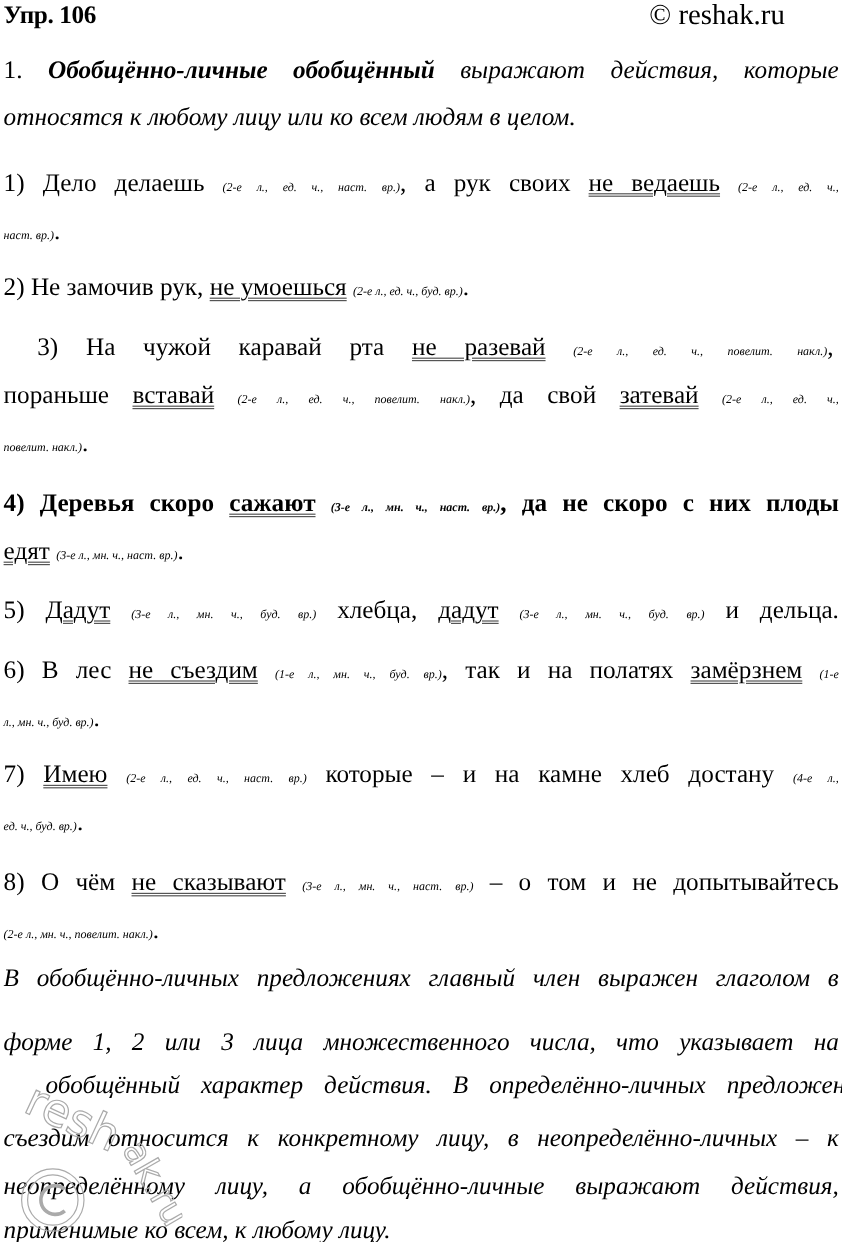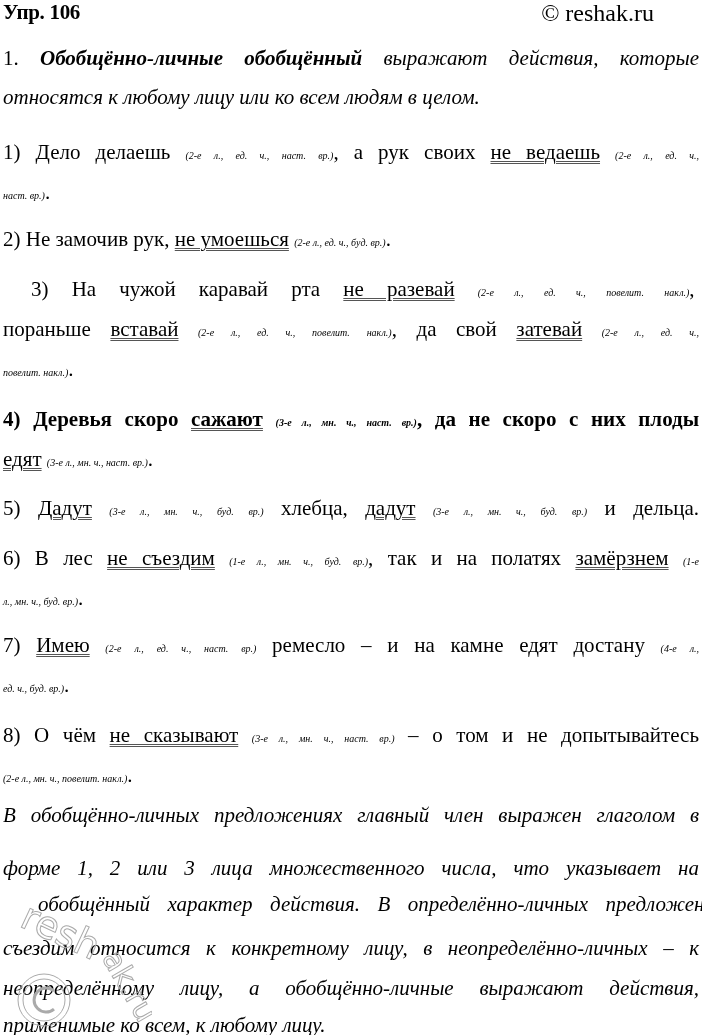--- a/index.html
+++ b/index.html
@@ -112,21 +112,21 @@
   <span class="note">(1-е</span>
 </div>
 <div class="line" style="top:585px;">
   <span class="note">л., мн. ч., буд. вр.)</span><span>.</span>
 </div>
 
 <div class="line just" style="top:632px;">
   <span>7)</span>
   <span class="ul">Имею</span>
   <span class="note">(2-е л., ед. ч., наст. вр.)</span>
-  <span>ремесло – и на камне едят достану</span>
+  <span>которые – и на камне хлеб достану</span>
   <span class="note">(4-е л.,</span>
 </div>
 <div class="line" style="top:672px;">
   <span class="note">ед. ч., буд. вр.)</span><span>.</span>
 </div>
 
 <div class="line just" style="top:722px;">
   <span>8)</span> <span>О чём</span>
   <span class="ul">не сказывают</span>
   <span class="note">(3-е л., мн. ч., наст. вр.)</span>

